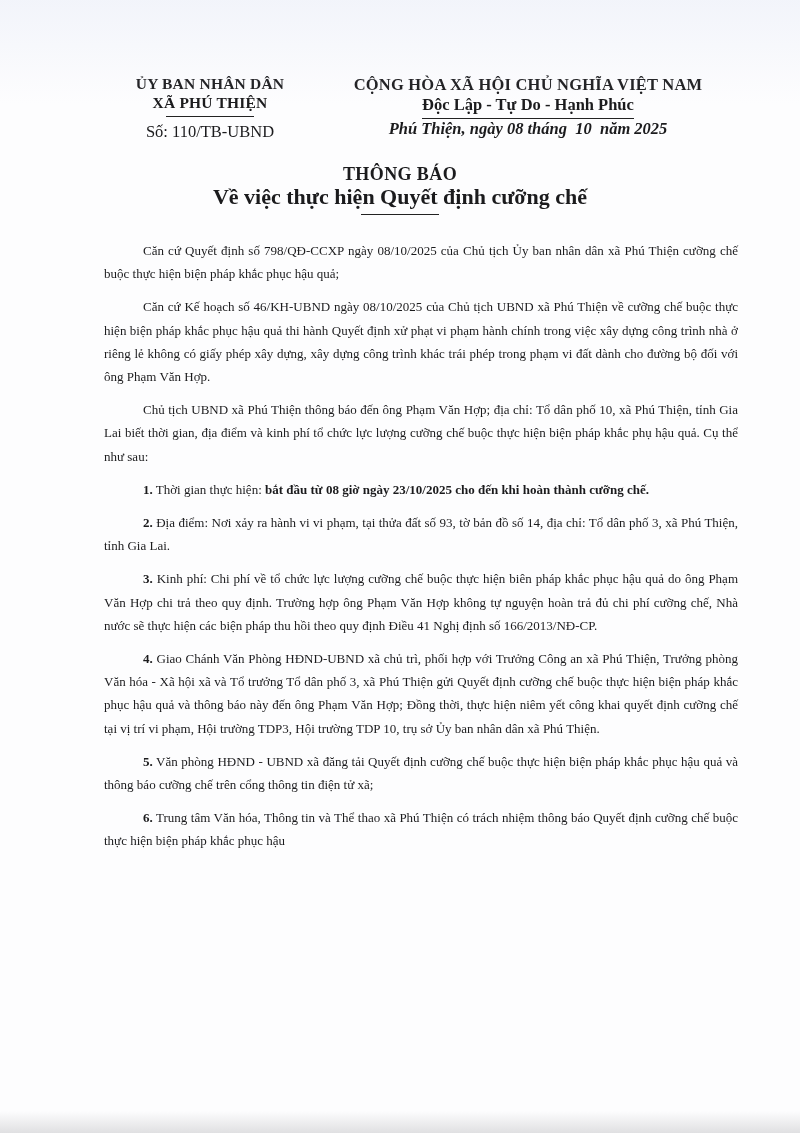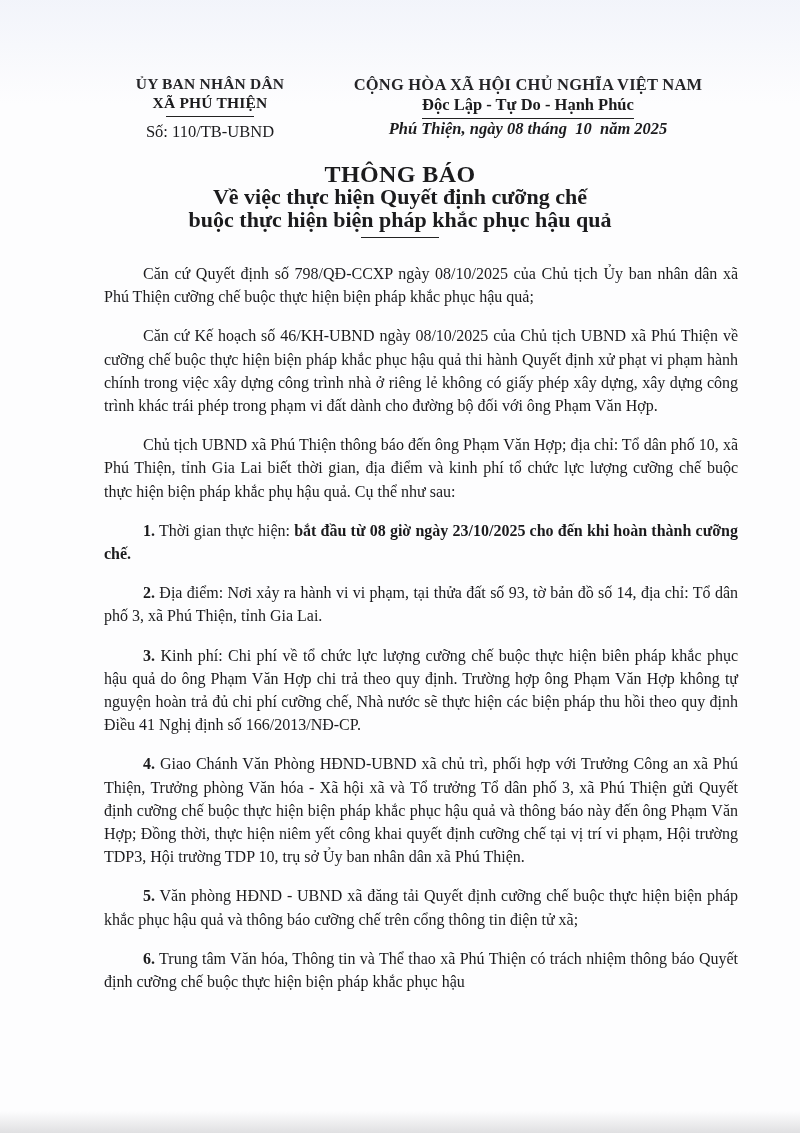--- a/index.html
+++ b/index.html
@@ -33,28 +33,28 @@
   .header-right { width: 372px; margin-left: 6px; text-align: center; }
 
   .h-line { font-size: 15.5px; font-weight: bold; line-height: 19px; letter-spacing: 0.2px; }
   .header-right .h-line { font-size: 16.5px; line-height: 21px; }
   .short-rule { width: 88px; border-bottom: 1.6px solid #222; margin: 4px auto 0 auto; }
   .doc-number { font-size: 16.5px; margin-top: 5px; }
   .motto { display: inline-block; font-size: 16.5px; font-weight: bold; line-height: 20px; padding-bottom: 3px; border-bottom: 1.6px solid #222; }
   .dateline { font-size: 16.5px; font-style: italic; font-weight: bold; white-space: pre; }
 
   .title-block { text-align: center; margin-top: 21px; }
-  .doc-title { font-size: 24px; font-weight: bold; line-height: 22px; letter-spacing: 0.4px; font-family: Liberation Serif, serif; }
+  .doc-title { font-size: 18px; font-weight: bold; line-height: 22px; letter-spacing: 0.4px; font-family: Liberation Serif, serif; }
   .doc-sub { font-size: 22px; font-weight: bold; line-height: 23px; }
   .title-rule { width: 78px; border-bottom: 1.8px solid #222; margin: 6px auto 0 auto; }
 
   .body-text { margin: 24px 62px 0 104px; text-align: justify; }
   .para {
-    margin: 16px 0 6px 0;
-    font-size: 16px;
+    margin: 10px 0 6px 0;
+    font-size: 13px;
     line-height: 23.2px;
     text-indent: 39px;
   }
   .para .num { font-weight: bold; }
 </style>
 </head>
 <body>
 
 <div class="page">
 
@@ -68,21 +68,20 @@
     <div class="header-right">
       <div class="h-line">CỘNG HÒA XÃ HỘI CHỦ NGHĨA VIỆT NAM</div>
       <div><span class="motto">Độc Lập - Tự Do - Hạnh Phúc</span></div>
       <div class="dateline">Phú Thiện, ngày 08 tháng  10  năm 2025</div>
     </div>
   </div>
 
   <div class="title-block">
     <div class="doc-title">THÔNG BÁO</div>
     <div class="doc-sub">Về việc thực hiện Quyết định cưỡng chế</div>
-    <div class="doc-sub">buộc thực hiện biện pháp khắc phục hậu quả</div>
     <div class="title-rule"></div>
   </div>
 
   <div class="body-text">
     <p class="para"><span>Căn cứ Quyết định số 798/QĐ-CCXP ngày 08/10/2025 của Chủ tịch Ủy ban nhân dân xã Phú Thiện cưỡng chế buộc thực hiện biện pháp khắc phục hậu quả;</span></p>
     <p class="para"><span>Căn cứ Kế hoạch số 46/KH-UBND ngày 08/10/2025 của Chủ tịch UBND xã Phú Thiện về cưỡng chế buộc thực hiện biện pháp khắc phục hậu quả thi hành Quyết định xử phạt vi phạm hành chính trong việc xây dựng công trình nhà ở riêng lẻ không có giấy phép xây dựng, xây dựng công trình khác trái phép trong phạm vi đất dành cho đường bộ đối với ông Phạm Văn Hợp.</span></p>
     <p class="para"><span>Chủ tịch UBND xã Phú Thiện thông báo đến ông Phạm Văn Hợp; địa chỉ: Tổ dân phố 10, xã Phú Thiện, tỉnh Gia Lai biết thời gian, địa điểm và kinh phí tổ chức lực lượng cưỡng chế buộc thực hiện biện pháp khắc phụ hậu quả. Cụ thể như sau:</span></p>
     <p class="para"><span class="num">1.</span> <span>Thời gian thực hiện:</span> <span class="bold">bắt đầu từ 08 giờ ngày 23/10/2025 cho đến khi hoàn thành cưỡng chế.</span></p>
     <p class="para"><span class="num">2.</span> <span>Địa điểm: Nơi xảy ra hành vi vi phạm, tại thửa đất số 93, tờ bản đồ số 14, địa chỉ: Tổ dân phố 3, xã Phú Thiện, tỉnh Gia Lai.</span></p>
     <p class="para"><span class="num">3.</span> <span>Kinh phí: Chi phí về tổ chức lực lượng cưỡng chế buộc thực hiện biên pháp khắc phục hậu quả do ông Phạm Văn Hợp chi trả theo quy định. Trường hợp ông Phạm Văn Hợp không tự nguyện hoàn trả đủ chi phí cưỡng chế, Nhà nước sẽ thực hiện các biện pháp thu hồi theo quy định Điều 41 Nghị định số 166/2013/NĐ-CP.</span></p>

